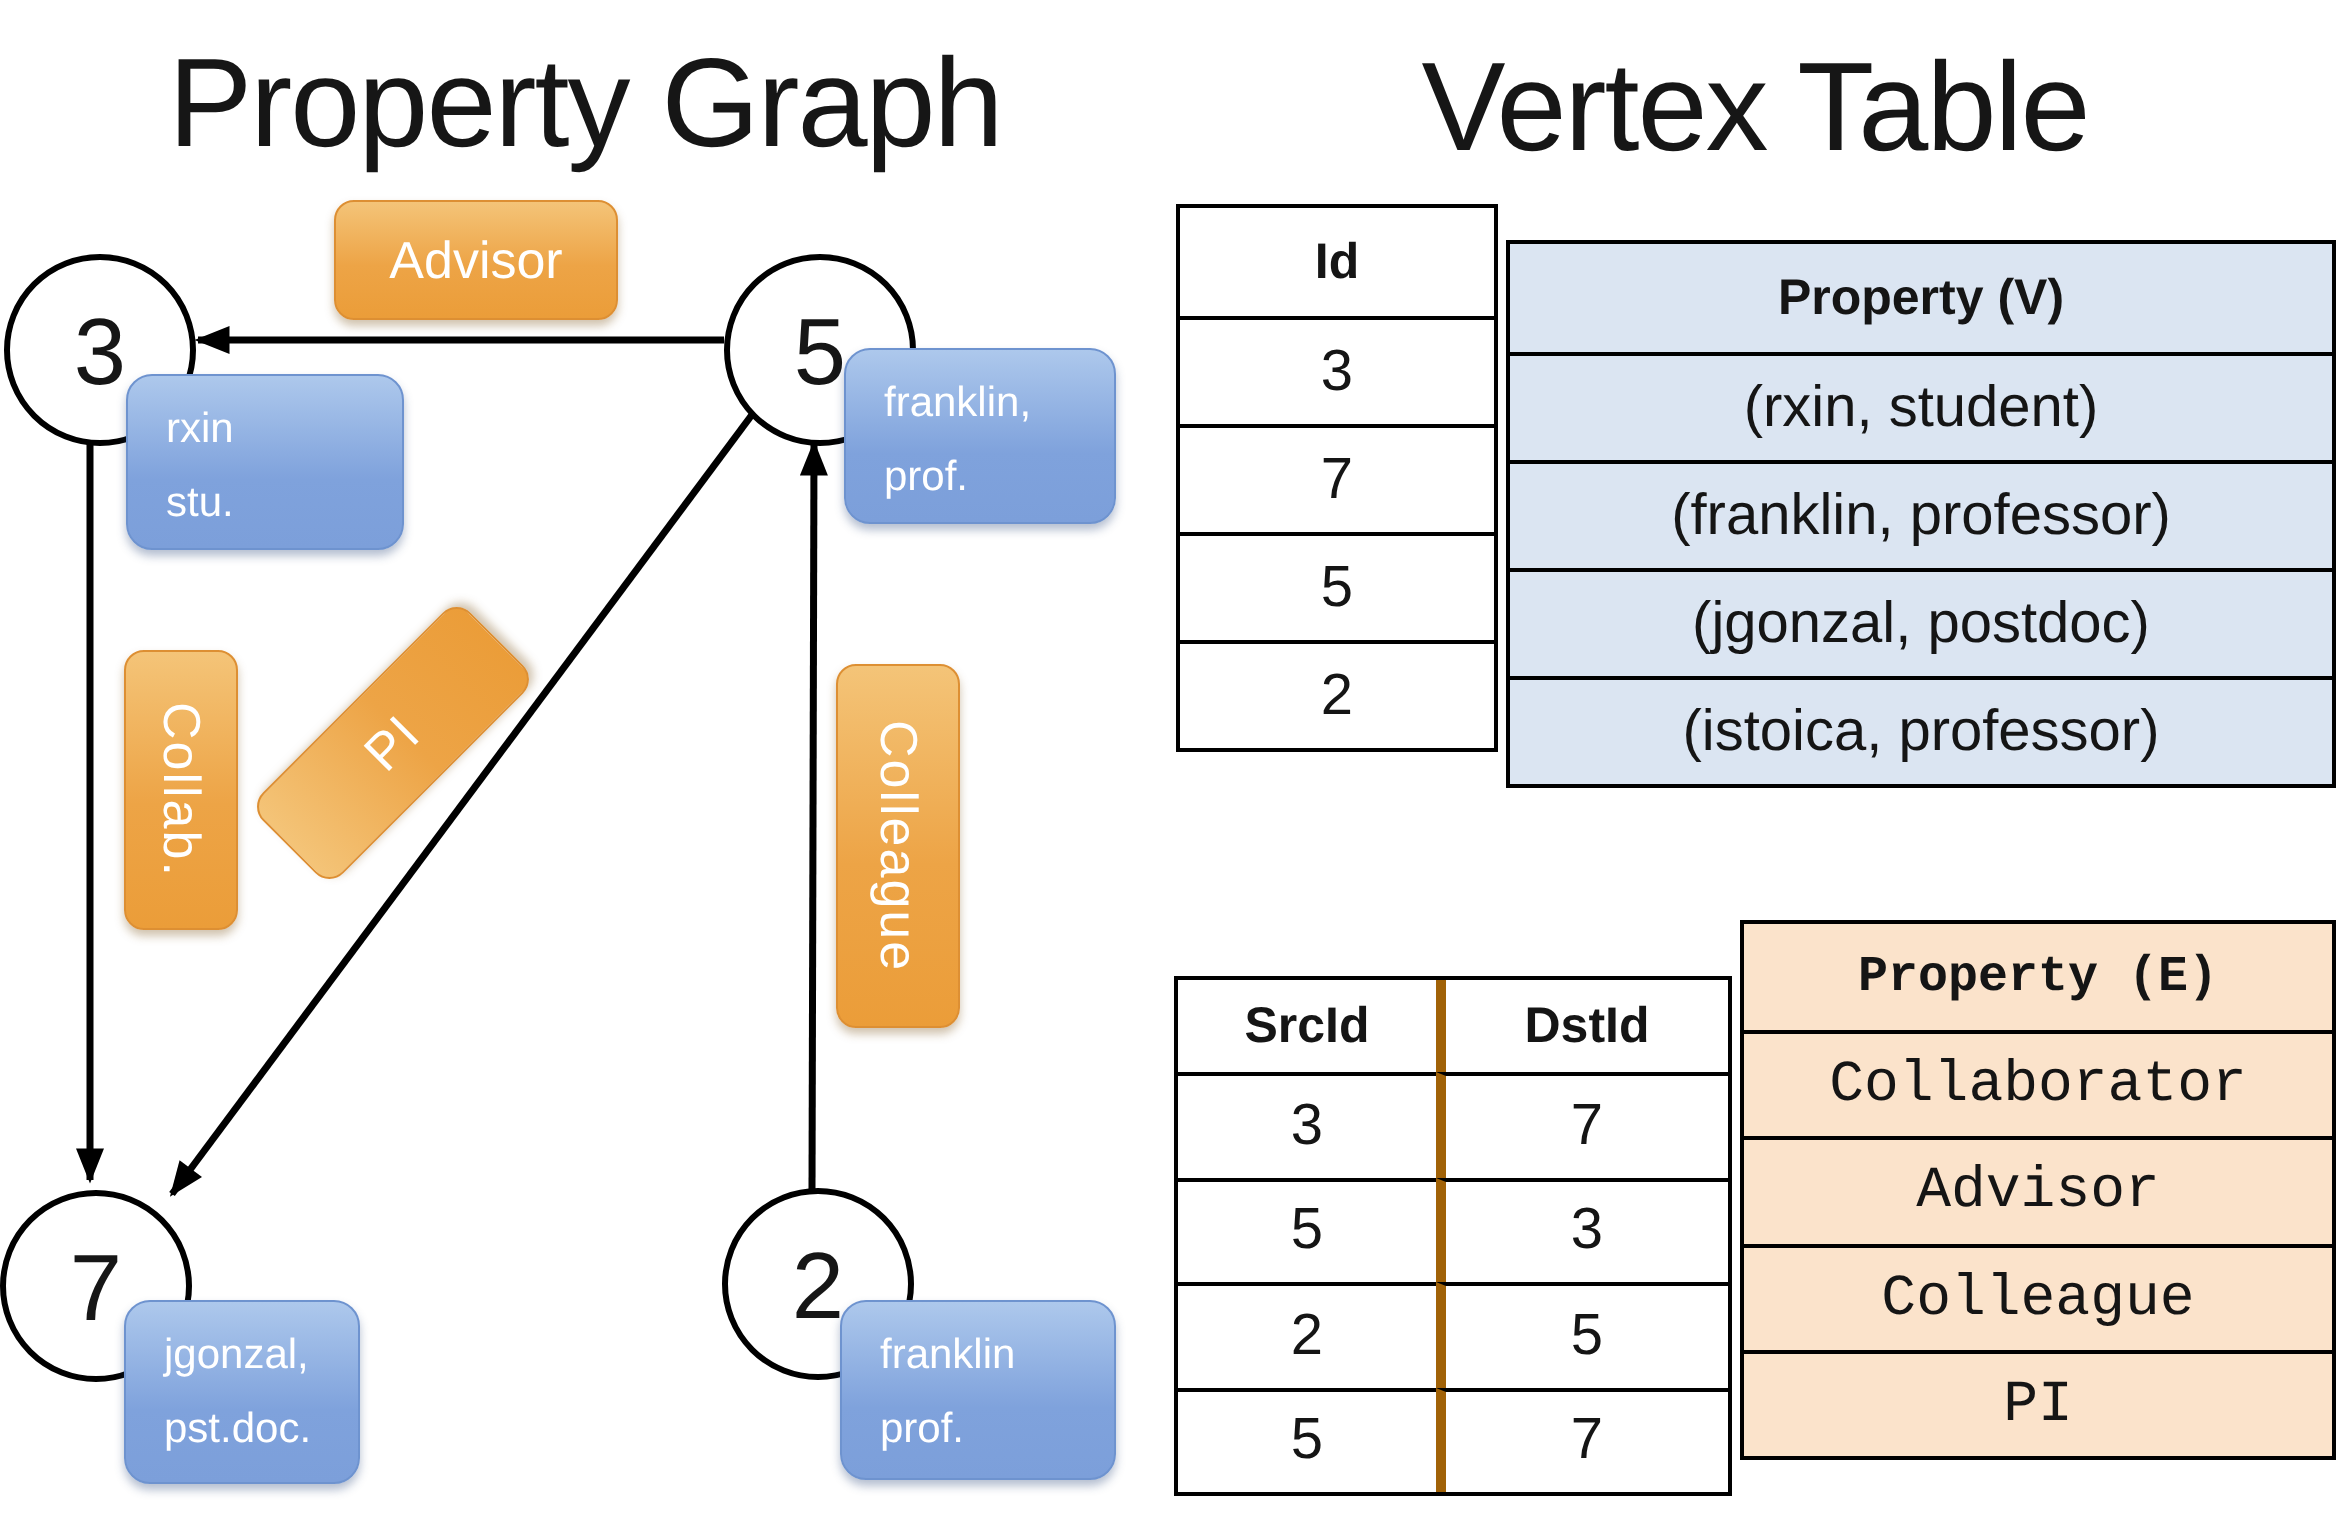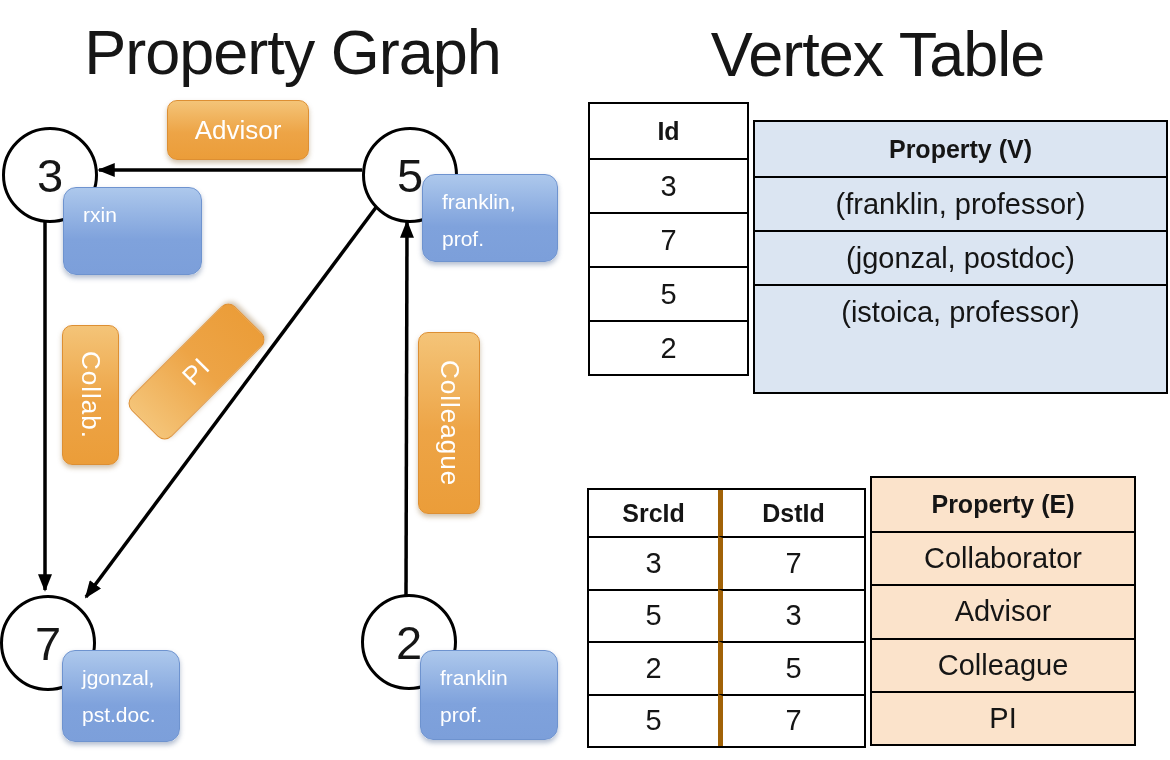--- a/index.html
+++ b/index.html
@@ -36,21 +36,21 @@
   .tbox{position:absolute;border:2.5px solid #000;box-sizing:border-box;display:grid;}
   .rows5{grid-template-rows:repeat(5,1fr);}
   .cell{display:flex;align-items:center;justify-content:center;font-size:29px;color:#151515;}
   .cell.head{font-weight:bold;font-size:25px;}
   .bt{border-top:2px solid #000;}
   .bl{border-left:5px solid #a16207;}
   .vtab-id{left:588px;top:102px;width:161px;height:274px;background:#fff;}
   .vtab-prop{left:753px;top:102px;width:415px;height:274px;margin-top:18px;}
   .etab-ids{left:587px;top:488px;width:279px;height:260px;background:#fff;
             grid-template-columns:129px 1fr;grid-auto-flow:row;}
-  .etab-prop{left:870px;top:476px;width:266px;height:270px;}
+  .etab-prop{left:870px;top:460px;width:298px;height:270px;font-family:Liberation Mono, monospace;}
 </style>
 </head>
 <body>
 
 <div class="stage">
 
   <div class="big-title" style="left:0;top:16px;width:585px;">Property Graph</div>
   <div class="big-title" style="left:585px;top:18px;width:585px;">Vertex Table</div>
 
   <svg class="edges" width="1170" height="760" viewBox="0 0 1170 760">
@@ -86,20 +86,21 @@
   </div>
   <div class="ecard vert" style="left:168px;top:298px;width:55px;height:145px;transform:rotate(-135deg);">
     <span>PI</span>
   </div>
   <div class="ecard vert" style="left:418px;top:332px;width:60px;height:180px;">
     <span>Colleague</span>
   </div>
 
   <div class="vcard" style="left:63px;top:187px;width:139px;height:88px;">
     <div>rxin</div>
+    <div>stu.</div>
   </div>
   <div class="vcard" style="left:422px;top:174px;width:136px;height:88px;">
     <div>franklin,</div>
     <div>prof.</div>
   </div>
   <div class="vcard" style="left:62px;top:650px;width:118px;height:92px;">
     <div>jgonzal,</div>
     <div>pst.doc.</div>
   </div>
   <div class="vcard" style="left:420px;top:650px;width:138px;height:90px;">
@@ -110,20 +111,21 @@
   <div class="tbox rows5 vtab-id">
     <div class="cell head">Id</div>
     <div class="cell bt">3</div>
     <div class="cell bt">7</div>
     <div class="cell bt">5</div>
     <div class="cell bt">2</div>
   </div>
 
   <div class="tbox rows5 vtab-prop" style="background:#dbe5f2;">
     <div class="cell head">Property (V)</div>
+    <div class="cell bt">(rxin, student)</div>
     <div class="cell bt">(franklin, professor)</div>
     <div class="cell bt">(jgonzal, postdoc)</div>
     <div class="cell bt">(istoica, professor)</div>
   </div>
 
   <div class="tbox etab-ids">
     <div class="cell head">SrcId</div>
     <div class="cell head bl">DstId</div>
     <div class="cell bt">3</div>
     <div class="cell bt bl">7</div>

